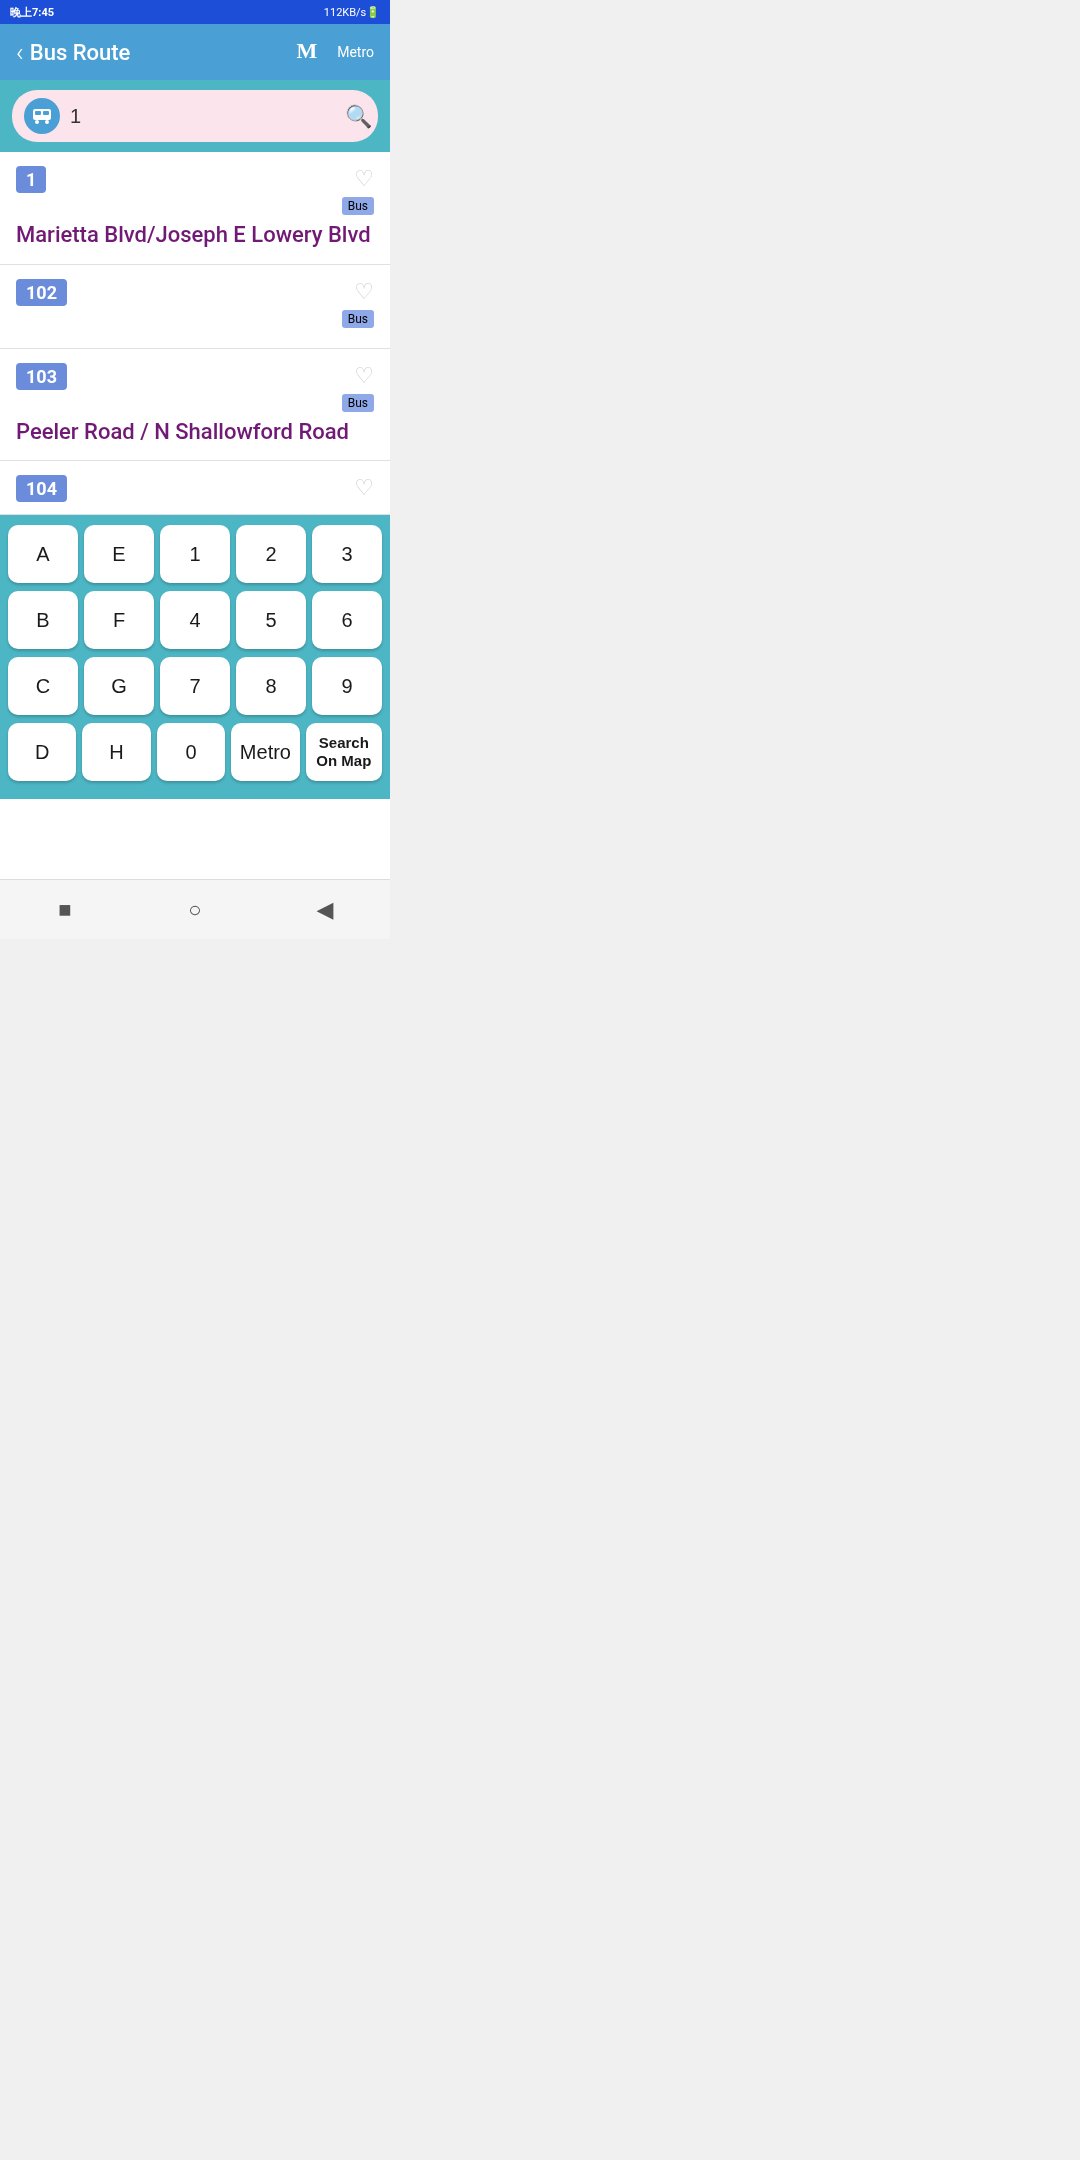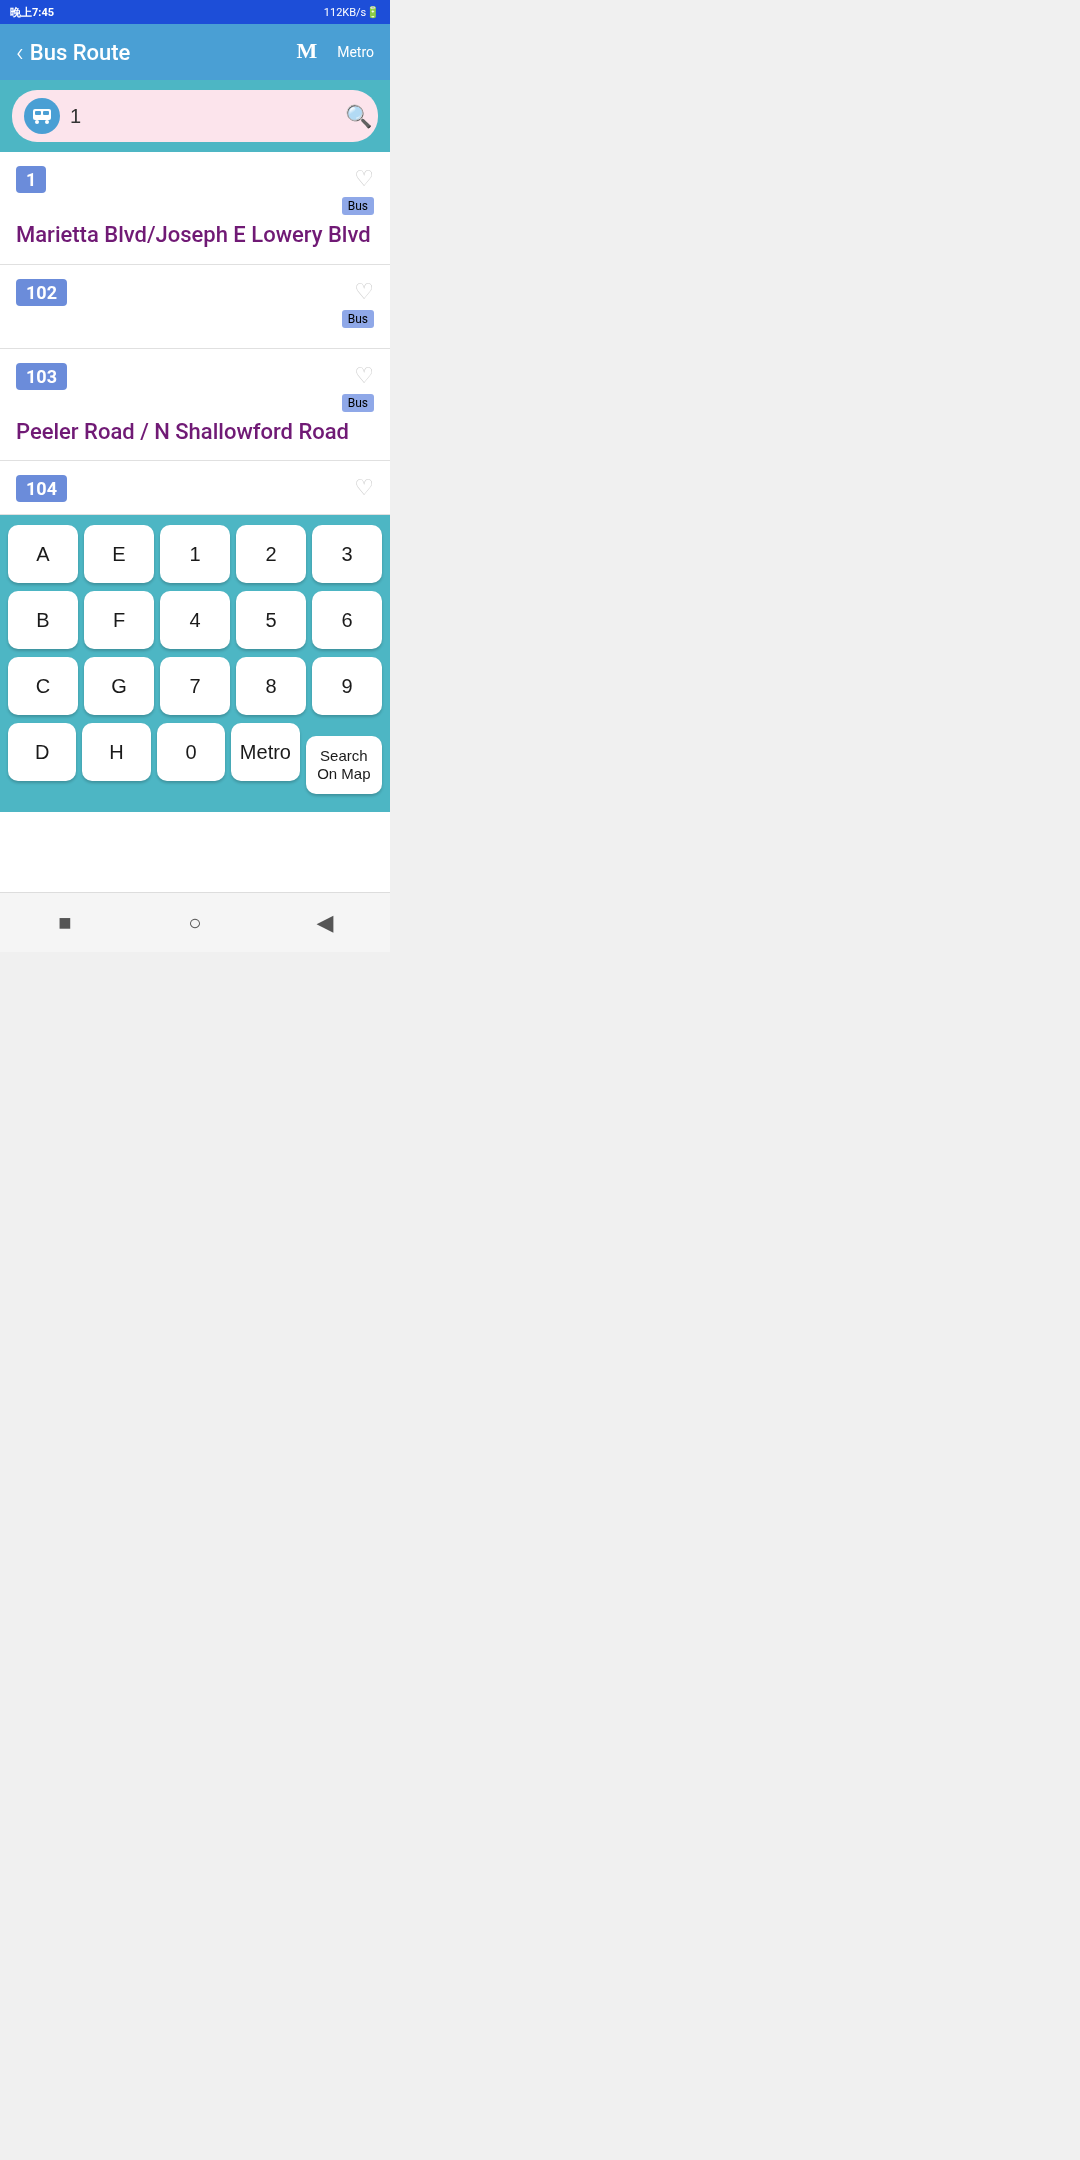--- a/index.html
+++ b/index.html
@@ -169,25 +169,24 @@
       cursor: pointer;
       display: flex;
       align-items: center;
       justify-content: center;
       flex: 1;
       height: 58px;
       box-shadow: 0 2px 3px rgba(0,0,0,0.2);
     }
     .key.search-on-map {
       font-size: 15px;
-      font-weight: 400;
+      font-weight: 700;
       line-height: 1.2;
       text-align: center;
       padding: 16px 4px;
-      margin-top: 13px;
     }
 
     
     .bottom-nav {
       background: #f5f5f5;
       display: flex;
       justify-content: space-around;
       align-items: center;
       height: 60px;
       border-top: 1px solid #ddd;

